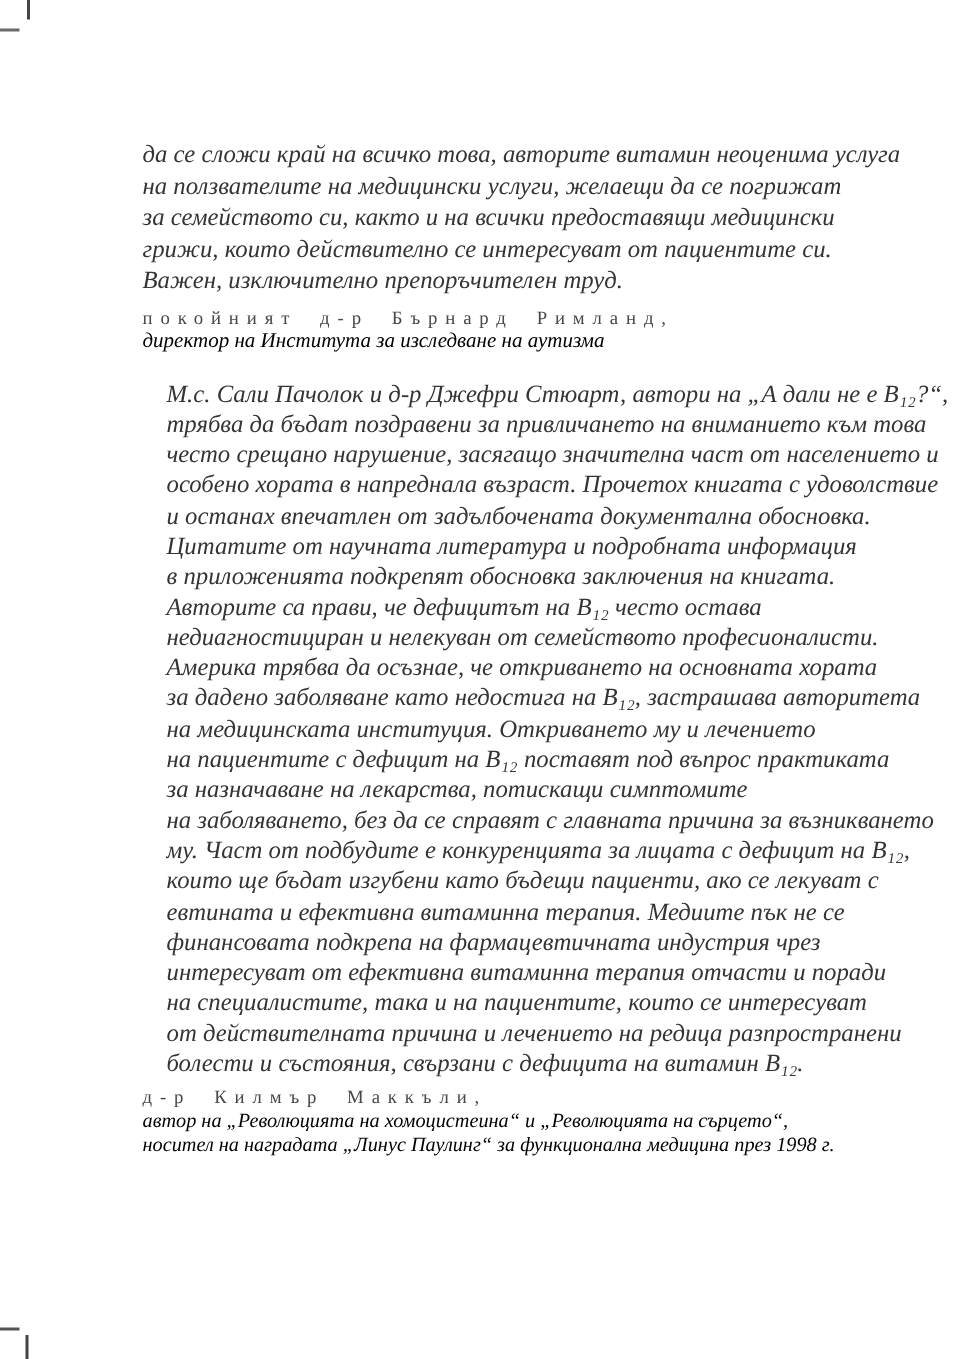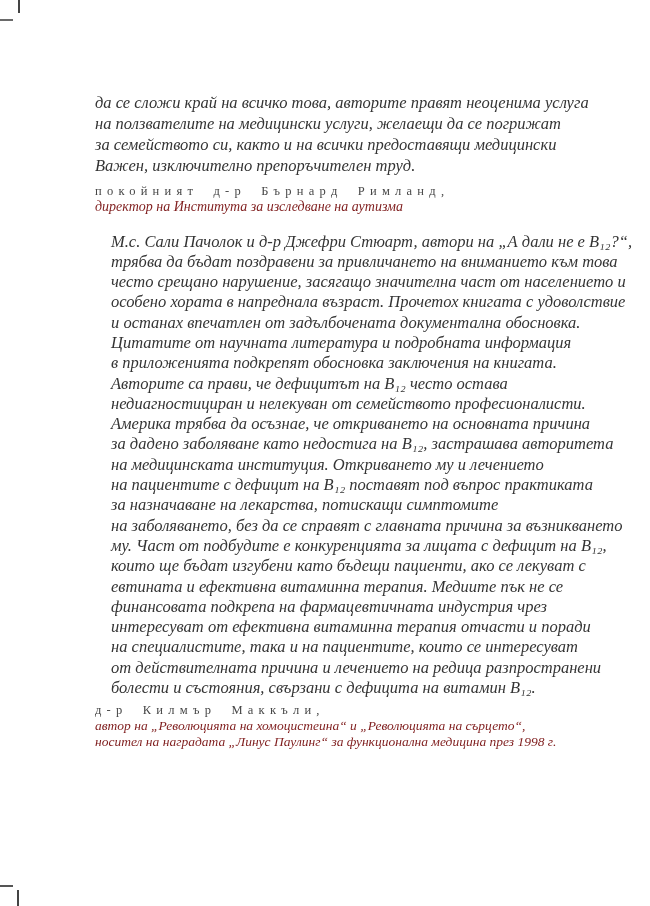--- a/index.html
+++ b/index.html
@@ -45,21 +45,21 @@
     color: #474747;
     margin-top: 7px;
     line-height: 16px;
     white-space: nowrap;
   }
   .sig-titles .line {
     font-style: italic;
     font-size: 14px;
     line-height: 16.5px;
     white-space: nowrap;
-    color: #7f1d1d;
+    color: #000000;
   }
   .sig.second {
     padding-right: 14px;
   }
   .sig.second .sig-name {
     margin-top: 4px;
   }
   .sig.second .sig-titles .line {
     font-size: 13.5px;
     line-height: 16px;
@@ -83,23 +83,24 @@
 <div class="page">
 
   <div class="mark tl-v"></div>
   <div class="mark tl-h"></div>
   <div class="mark bl-h"></div>
   <div class="mark bl-v"></div>
 
   <div class="content">
 
     <div class="para first">
-        <div class="line">да се сложи край на всичко това, авторите правят неоценима услуга</div>
+        <div class="line">да се сложи край на всичко това, авторите витамин неоценима услуга</div>
         <div class="line">на ползвателите на медицински услуги, желаещи да се погрижат</div>
         <div class="line">за семейството си, както и на всички предоставящи медицински</div>
+        <div class="line">грижи, които действително се интересуват от пациентите си.</div>
         <div class="line">Важен, изключително препоръчителен труд.</div>
       </div>
 
     <div class="sig first">
       <div class="sig-name">покойният д-р Бърнард Римланд,</div>
       <div class="sig-titles">
           <div class="line">директор на Института за изследване на аутизма</div>
         </div>
     </div>
 
@@ -108,21 +109,21 @@
     <div class="para second">
         <div class="line">М.с. Сали Пачолок и д-р Джефри Стюарт, автори на „А дали не е В₁₂?“,</div>
         <div class="line">трябва да бъдат поздравени за привличането на вниманието към това</div>
         <div class="line">често срещано нарушение, засягащо значителна част от населението и</div>
         <div class="line">особено хората в напреднала възраст. Прочетох книгата с удоволствие</div>
         <div class="line">и останах впечатлен от задълбочената документална обосновка.</div>
         <div class="line">Цитатите от научната литература и подробната информация</div>
         <div class="line">в приложенията подкрепят обосновка заключения на книгата.</div>
         <div class="line">Авторите са прави, че дефицитът на В₁₂ често остава</div>
         <div class="line">недиагностициран и нелекуван от семейството професионалисти.</div>
-        <div class="line">Америка трябва да осъзнае, че откриването на основната причина</div>
+        <div class="line">Америка трябва да осъзнае, че откриването на основната хората</div>
         <div class="line">за дадено заболяване като недостига на В₁₂, застрашава авторитета</div>
         <div class="line">на медицинската институция. Откриването му и лечението</div>
         <div class="line">на пациентите с дефицит на В₁₂ поставят под въпрос практиката</div>
         <div class="line">за назначаване на лекарства, потискащи симптомите</div>
         <div class="line">на заболяването, без да се справят с главната причина за възникването</div>
         <div class="line">му. Част от подбудите е конкуренцията за лицата с дефицит на В₁₂,</div>
         <div class="line">които ще бъдат изгубени като бъдещи пациенти, ако се лекуват с</div>
         <div class="line">евтината и ефективна витаминна терапия. Медиите пък не се</div>
         <div class="line">финансовата подкрепа на фармацевтичната индустрия чрез</div>
         <div class="line">интересуват от ефективна витаминна терапия отчасти и поради</div>

